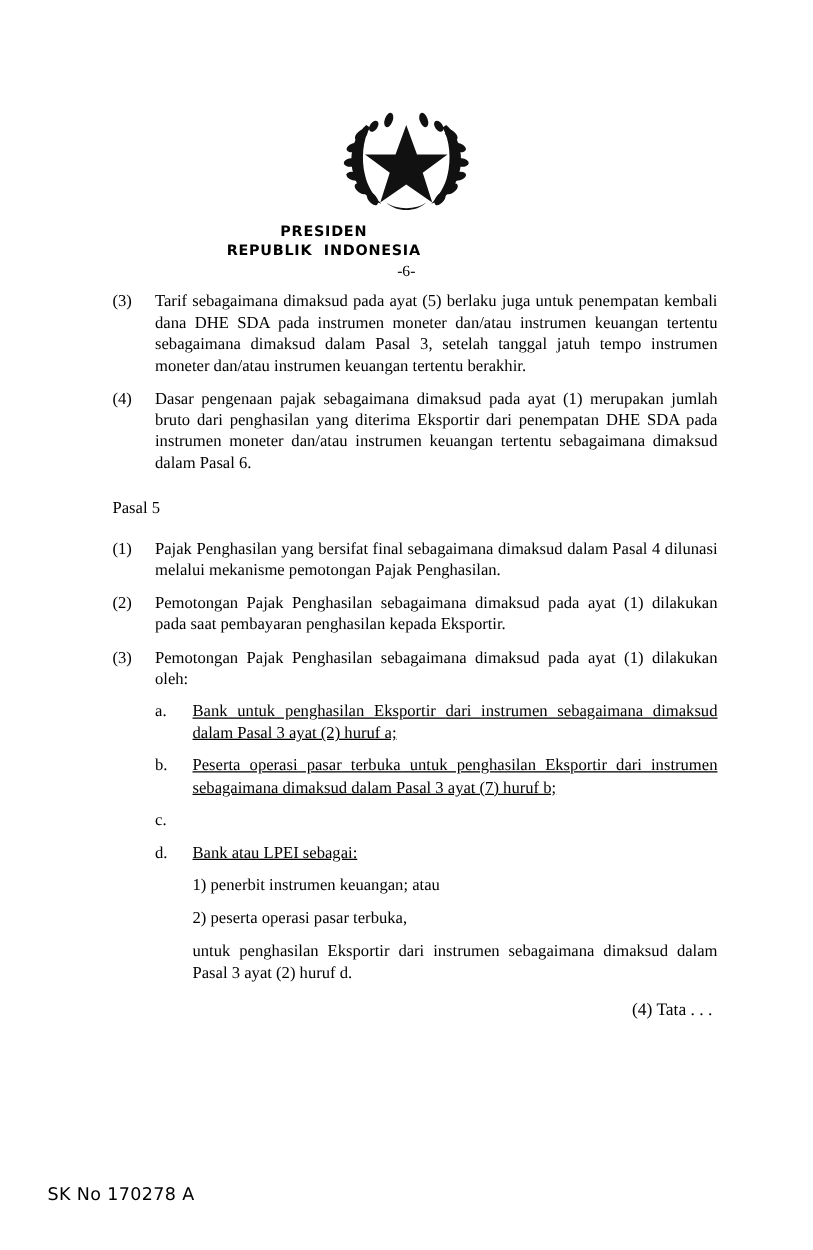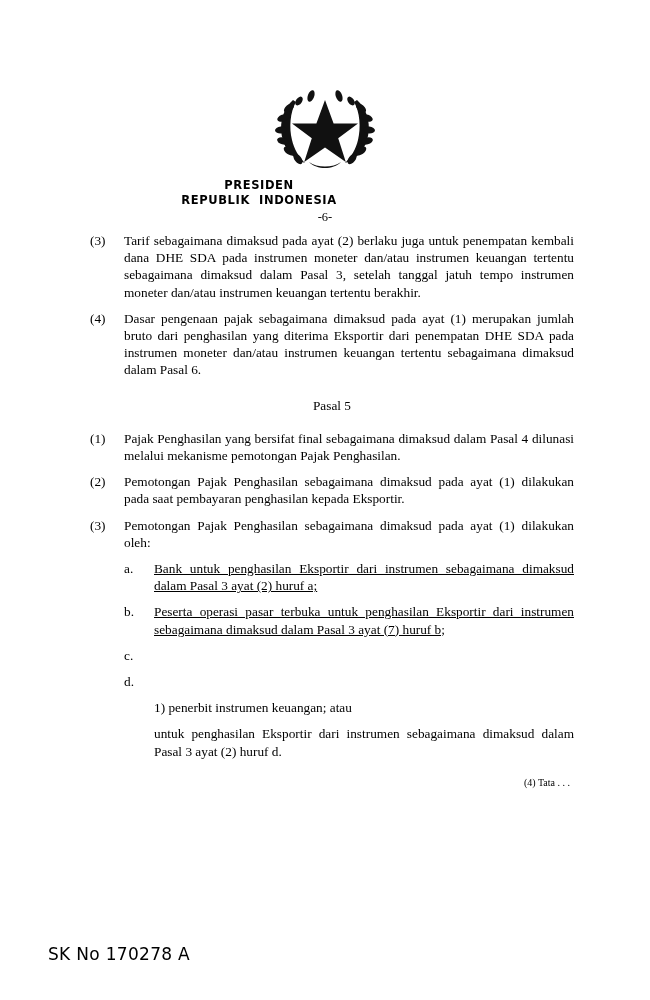--- a/index.html
+++ b/index.html
@@ -112,38 +112,38 @@
     text-align: justify;
   }
   .subsub-last {
     padding-left: 64px;
     margin-bottom: 9px;
     text-align: justify;
     font-family: Liberation Serif, serif;
   }
 
   .center-title {
-    text-align: center;
+    text-align: left;
     margin: 18px 0 16px 0;
     font-size: 13.3px;
   }
 
   .tail {
     text-align: right;
     margin-top: 14px;
     padding-right: 4px;
-    font-size: 10px;
+    font-size: 14px;
   }
 
   .footer {
     position: absolute;
-    left: 48px;
+    left: 38px;
     bottom: 36px;
     font-family: "DejaVu Sans", sans-serif;
-    font-size: 17px;
+    font-size: 14px;
     letter-spacing: 0.3px;
   }
 </style>
 </head>
 <body>
 
 <div class="page">
 
   <div class="emblem-wrap">
     <div class="emblem">
@@ -189,21 +189,21 @@
     <div>PRESIDEN</div>
     <div>REPUBLIK  INDONESIA</div>
   </div>
 
   <div class="pagenum">-6-</div>
 
   <div class="body">
 
     <div class="item">
       <div class="marker">(3)</div>
-      <div class="text">Tarif sebagaimana dimaksud pada ayat (2) berlaku juga untuk penempatan kembali dana DHE SDA pada instrumen moneter dan/atau instrumen keuangan tertentu sebagaimana dimaksud dalam Pasal 3, setelah tanggal jatuh tempo instrumen moneter dan/atau instrumen keuangan tertentu berakhir.</div>
+      <div class="text">Tarif sebagaimana dimaksud pada ayat (5) berlaku juga untuk penempatan kembali dana DHE SDA pada instrumen moneter dan/atau instrumen keuangan tertentu sebagaimana dimaksud dalam Pasal 3, setelah tanggal jatuh tempo instrumen moneter dan/atau instrumen keuangan tertentu berakhir.</div>
     </div>
 
     <div class="item">
       <div class="marker">(4)</div>
       <div class="text">Dasar pengenaan pajak sebagaimana dimaksud pada ayat (1) merupakan jumlah bruto dari penghasilan yang diterima Eksportir dari penempatan DHE SDA pada instrumen moneter dan/atau instrumen keuangan tertentu sebagaimana dimaksud dalam Pasal 6.</div>
     </div>
 
     <div class="center-title">Pasal 5</div>
 
     <div class="item">
@@ -230,23 +230,25 @@
       <div class="marker">b.</div>
       <div class="text">Peserta operasi pasar terbuka untuk penghasilan Eksportir dari instrumen sebagaimana dimaksud dalam Pasal 3 ayat (7) huruf b;</div>
     </div>
 
     <div class="sub">
       <div class="marker">c.</div>
     </div>
 
     <div class="sub">
       <div class="marker">d.</div>
+      <div class="text">Bank atau LPEI sebagai:</div>
     </div>
 
     <div class="subsub">1) penerbit instrumen keuangan; atau</div>
+    <div class="subsub">2) peserta operasi pasar terbuka,</div>
 
     <div class="subsub-last">untuk penghasilan Eksportir dari instrumen sebagaimana dimaksud dalam Pasal 3 ayat (2) huruf d.</div>
 
     <div class="tail">(4) Tata . . .</div>
 
   </div>
 
   <div class="footer">SK  No 170278 A</div>
 
 </div>

